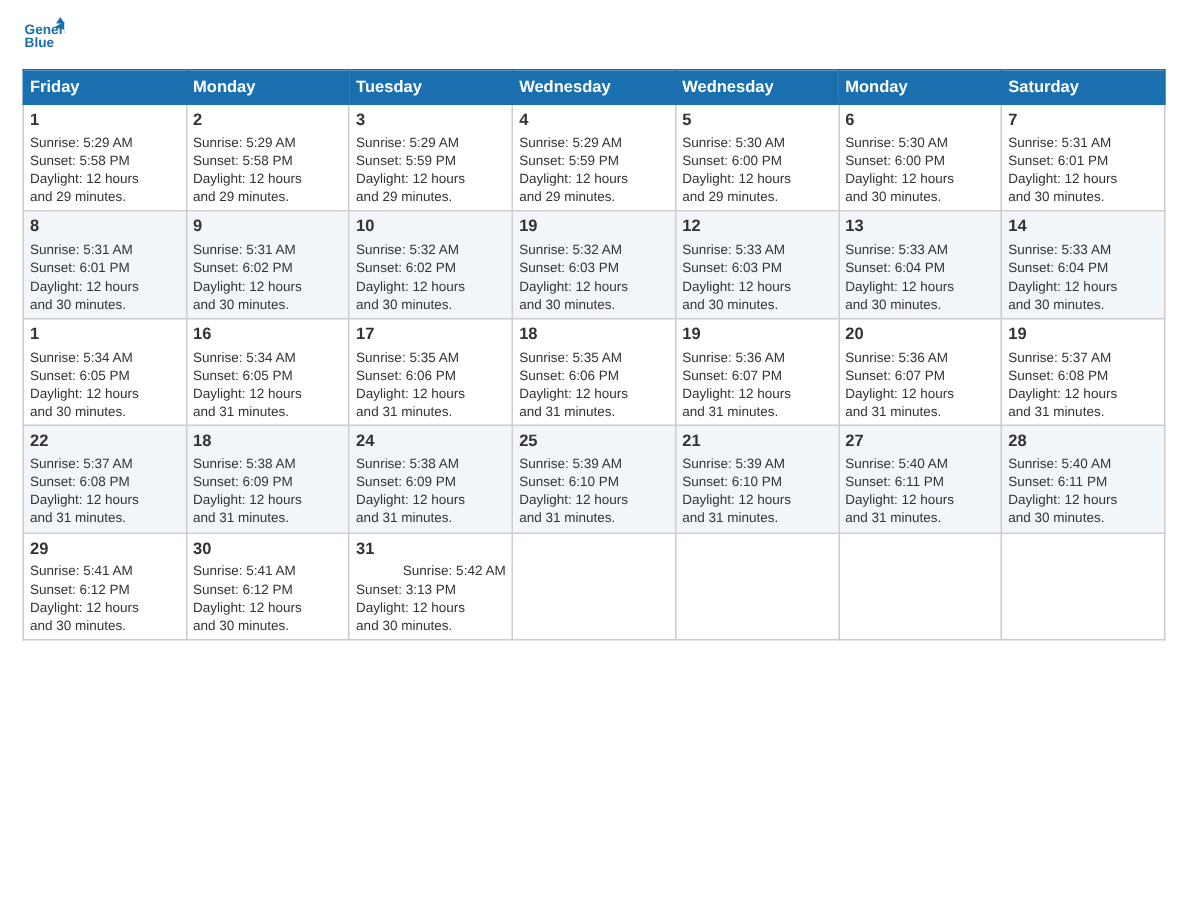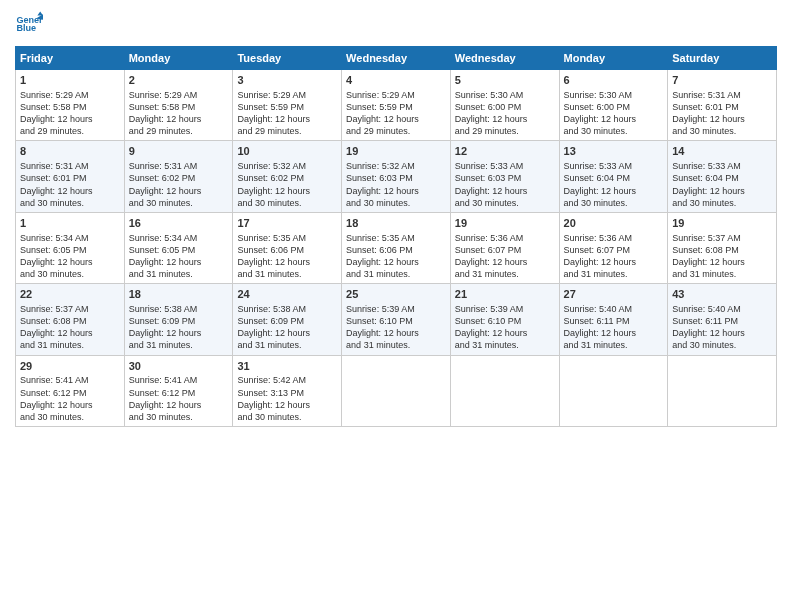--- a/index.html
+++ b/index.html
@@ -303,21 +303,21 @@
             <span style="display: block;">and 31 minutes.</span>
           </td>
           <td>
             <span class="day-num">27</span>
             <span style="display: block;">Sunrise: 5:40 AM</span>
             <span style="display: block;">Sunset: 6:11 PM</span>
             <span style="display: block;">Daylight: 12 hours</span>
             <span style="display: block;">and 31 minutes.</span>
           </td>
           <td>
-            <span class="day-num">43</span>
+            <span class="day-num">28</span>
             <span style="display: block;">Sunrise: 5:40 AM</span>
             <span style="display: block;">Sunset: 6:11 PM</span>
             <span style="display: block;">Daylight: 12 hours</span>
             <span style="display: block;">and 30 minutes.</span>
           </td>
         </tr>
         <tr>
           <td>
             <span class="day-num">29</span>
             <span style="display: block;">Sunrise: 5:41 AM</span>
@@ -327,21 +327,21 @@
           </td>
           <td>
             <span class="day-num">30</span>
             <span style="display: block;">Sunrise: 5:41 AM</span>
             <span style="display: block;">Sunset: 6:12 PM</span>
             <span style="display: block;">Daylight: 12 hours</span>
             <span style="display: block;">and 30 minutes.</span>
           </td>
           <td>
             <span class="day-num">31</span>
-            <span style="display: block;">Sunrise: 5:42 AM</span>
+            <span style="display: block; text-align: right;">Sunrise: 5:42 AM</span>
             <span style="display: block;">Sunset: 3:13 PM</span>
             <span style="display: block;">Daylight: 12 hours</span>
             <span style="display: block;">and 30 minutes.</span>
           </td>
           <td class="empty-cell"></td>
           <td class="empty-cell"></td>
           <td class="empty-cell"></td>
           <td class="empty-cell"></td>
         </tr>
       </tbody>

